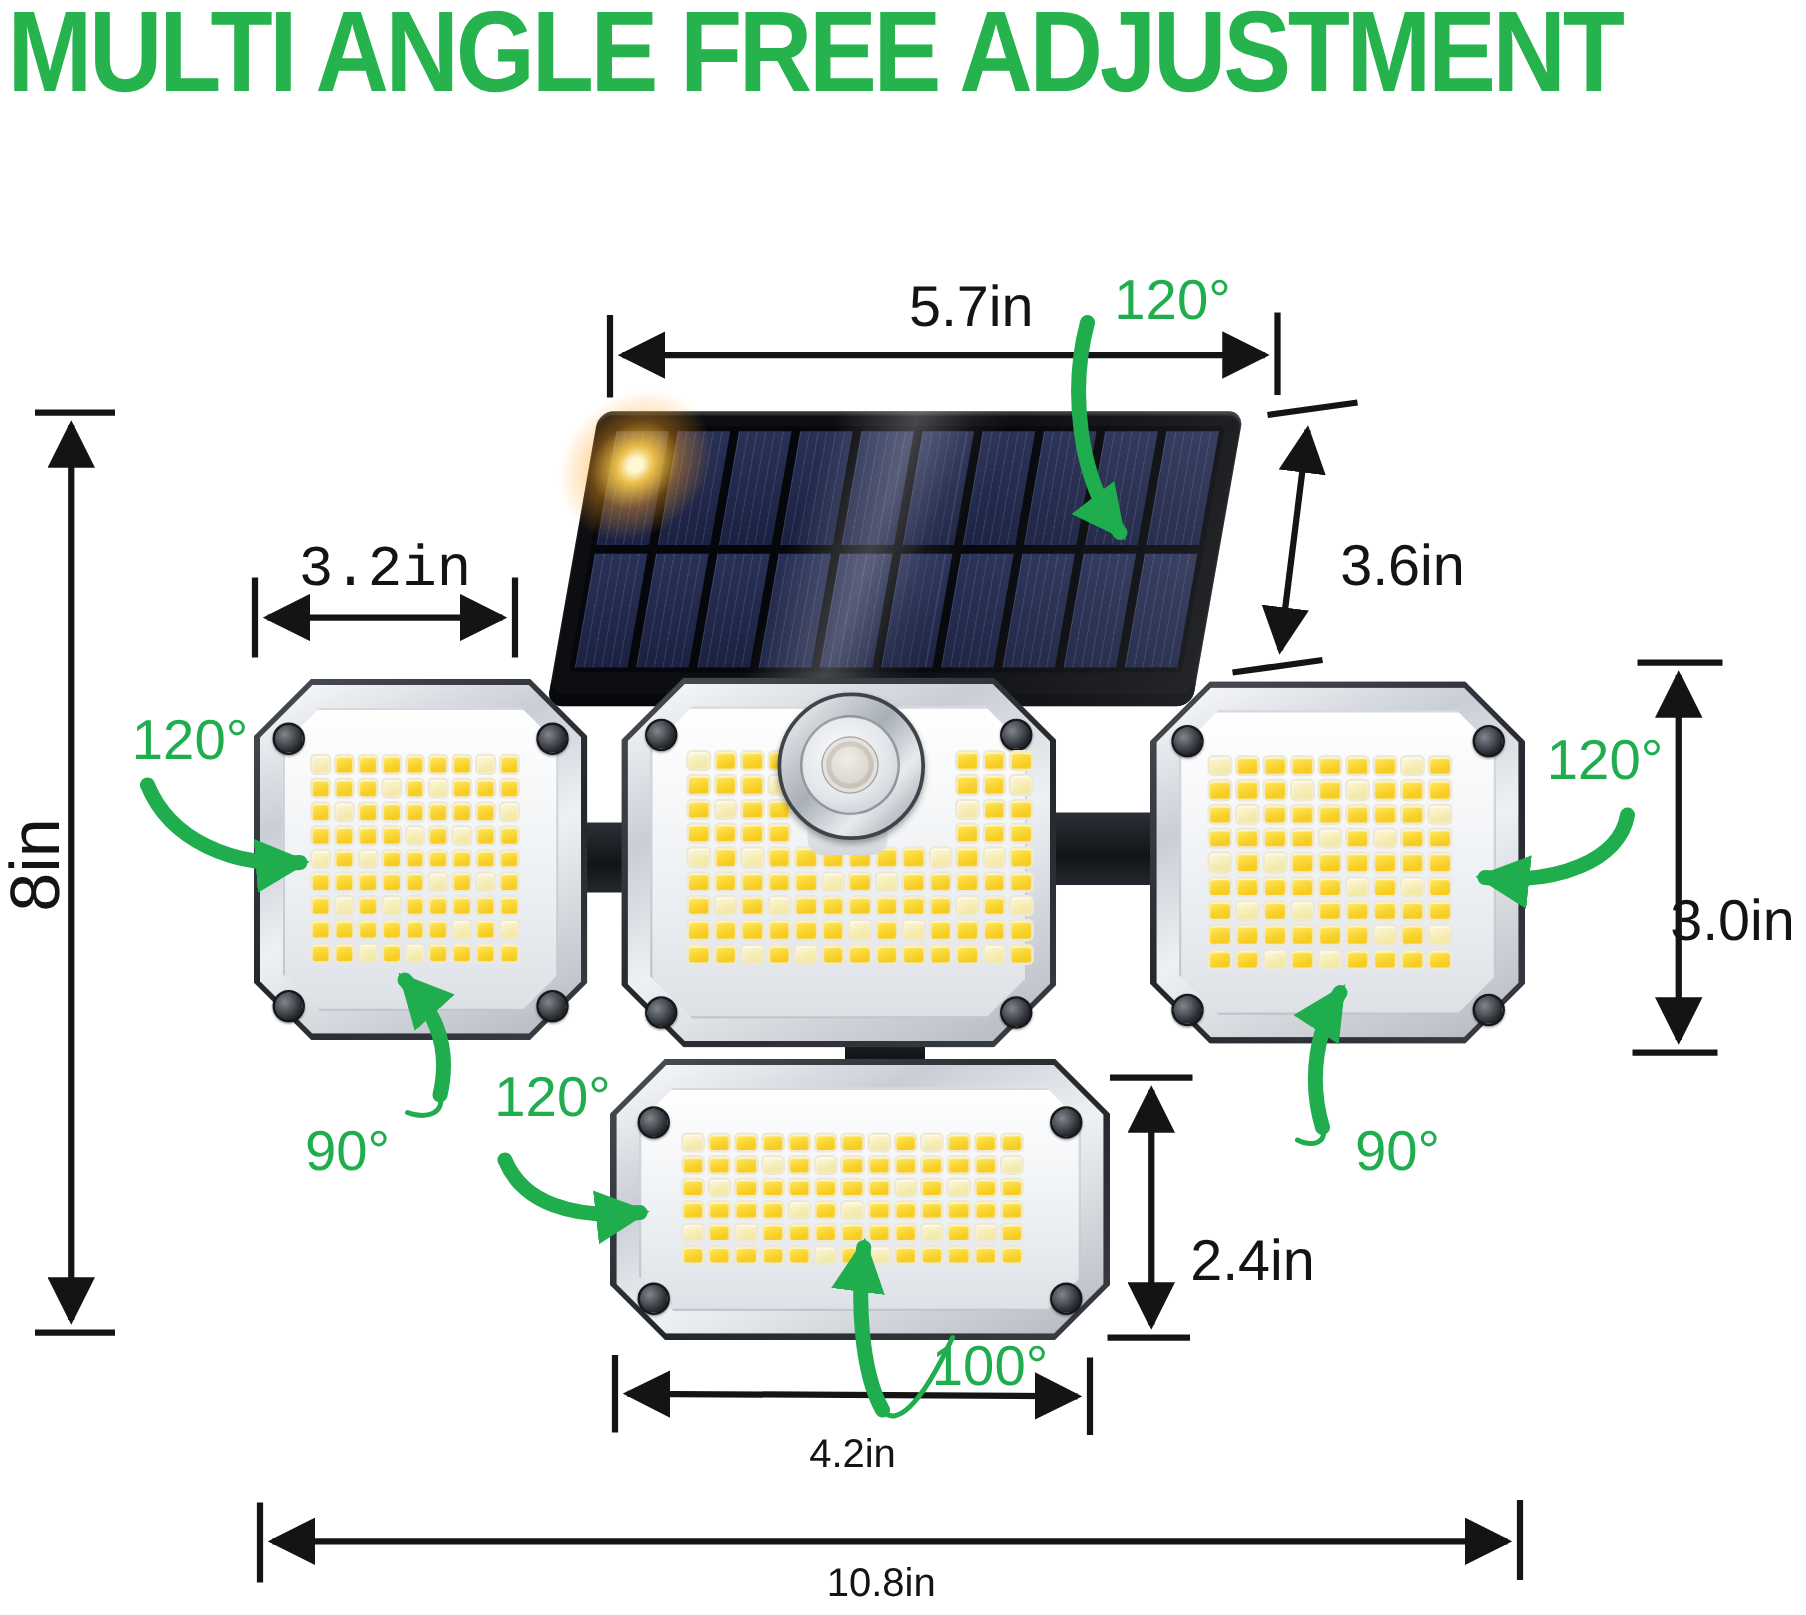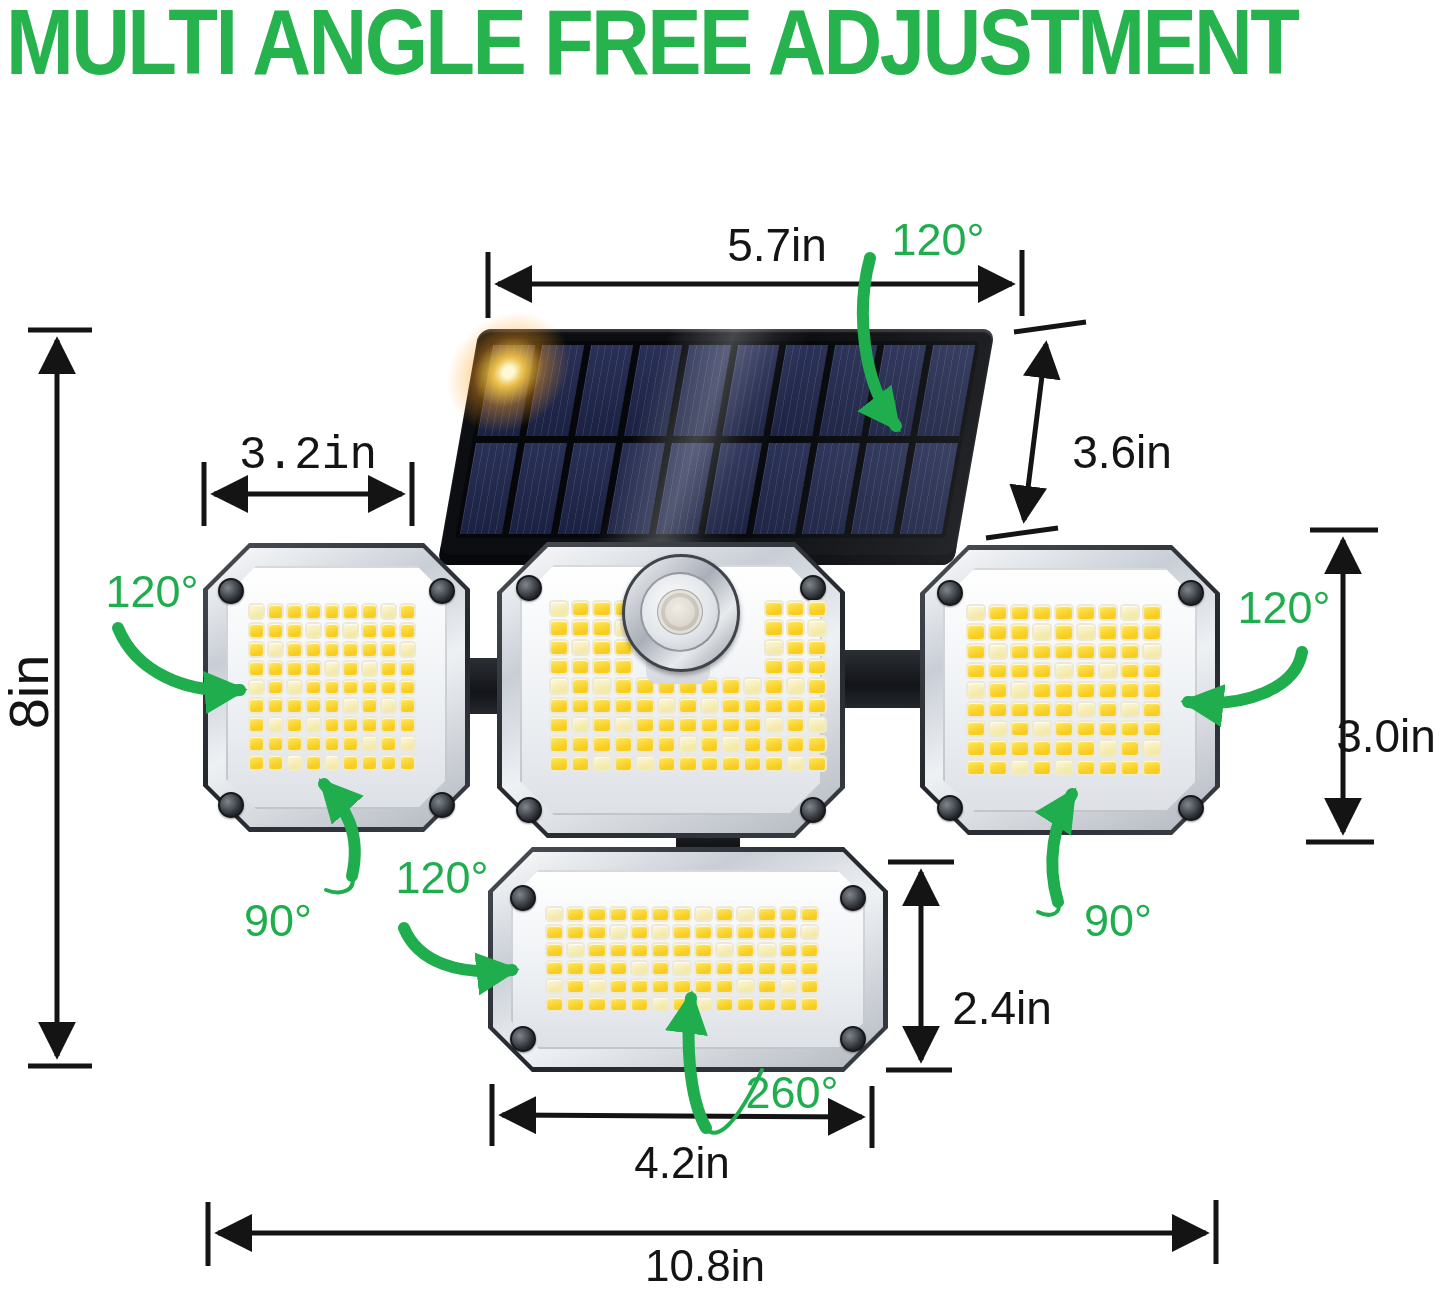--- a/index.html
+++ b/index.html
@@ -54,21 +54,21 @@
         background:radial-gradient(circle at 42% 38%,#fafbfc,#e3e6ea 55%,#c4c9d0 92%);
         border:2px solid rgba(90,95,105,.55);z-index:6;}
   .iris{position:absolute;left:657px;top:589px;width:44px;height:44px;border-radius:50%;
         background:radial-gradient(circle at 45% 40%,#f0ede6,#d9d4ca 60%,#c9c3b8);
         box-shadow:inset 0 0 0 3px rgba(255,255,255,.5), inset 0 0 0 7px rgba(150,145,135,.25);
         border:1px solid rgba(120,120,125,.5);z-index:7;}
   
   #overlay{position:absolute;left:0;top:0;z-index:8;pointer-events:none;}
   .ann-label{position:absolute;transform:translate(-50%,-50%);font-size:46px;color:#141414;
              white-space:nowrap;z-index:9;}
-  .ann-label.big{font-size:44px;}
+  .ann-label.big{font-size:32px;}
   .ann-label.rot{transform:translate(-50%,-50%) rotate(-90deg);font-size:56px;}
   .ann-label.green{color:#1fad4e;font-size:45px;}
 </style>
 </head>
 <body>
 
 <div id="stage">
   <div id="headline">MULTI ANGLE FREE ADJUSTMENT</div>
 
   <div class="solar">
@@ -578,21 +578,21 @@
 
   <div id="labels">
       <div class="ann-label" style="left: 777px; top: 245px;">5.7in</div>
       <div class="ann-label green" style="left: 938px; top: 240px;">120°</div>
       <div class="ann-label" style="left: 1122px; top: 452px;">3.6in</div>
       <div class="ann-label" style="left: 308px; top: 456px; font-family: Liberation Mono, monospace;">3.2in</div>
       <div class="ann-label rot" style="left: 28px; top: 692px;">8in</div>
       <div class="ann-label green" style="left: 152px; top: 592px;">120°</div>
       <div class="ann-label green" style="left: 278px; top: 921px;">90°</div>
       <div class="ann-label green" style="left: 442px; top: 878px;">120°</div>
-      <div class="ann-label green" style="left: 792px; top: 1093px;">260°</div>
+      <div class="ann-label green" style="left: 792px; top: 1093px;">100°</div>
       <div class="ann-label green" style="left: 1284px; top: 608px;">120°</div>
       <div class="ann-label green" style="left: 1118px; top: 921px;">90°</div>
       <div class="ann-label" style="left: 1386px; top: 688px; margin-top: 48px;">3.0in</div>
       <div class="ann-label" style="left: 1002px; top: 1008px;">2.4in</div>
       <div class="ann-label big" style="left: 682px; top: 1163px;">4.2in</div>
       <div class="ann-label big" style="left: 705px; top: 1266px;">10.8in</div>
     </div>
 </div>
 
 </body></html>

